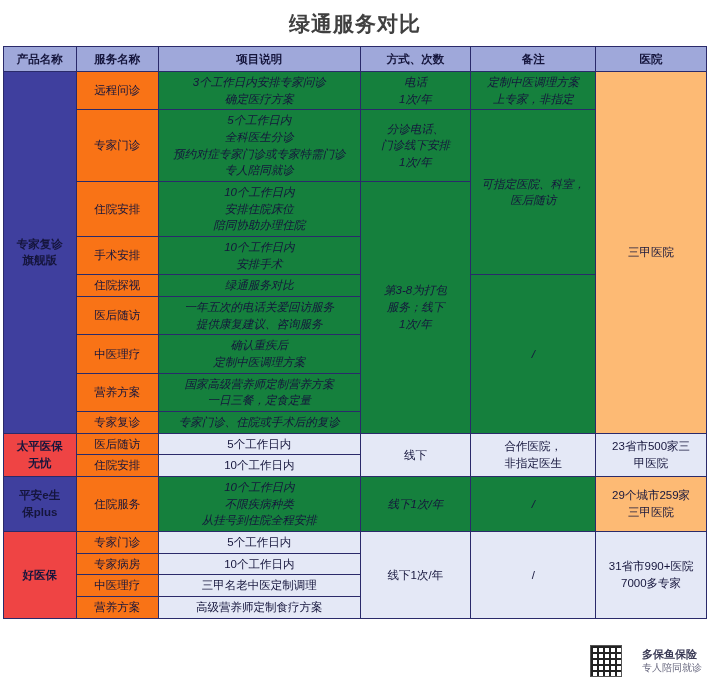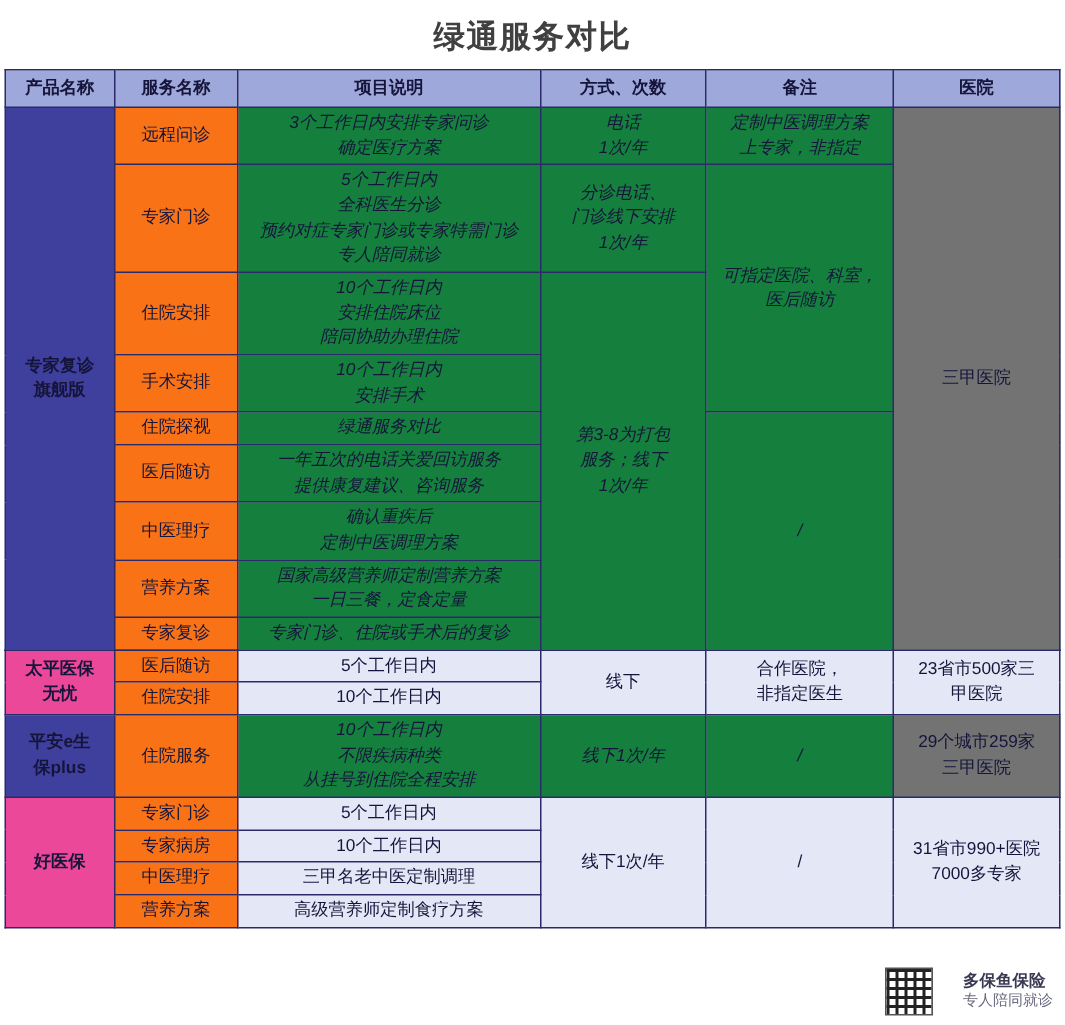--- a/index.html
+++ b/index.html
@@ -53,25 +53,25 @@
   .col-hosp   { width: 110px; }
 
   td.prod-cell {
     background: #3f3f9e;
     color: #ffffff;
     font-weight: bold;
     font-size: 12px;
     line-height: 1.4;
   }
   td.prod-cell.light {
-    background: #ec4899;
+    background: #ef4444;
   }
   td.band-b { background: #f97316; }
   td.white  { background: #15803d; font-style: italic; }
-  td.tint   { background: #737373; }
+  td.tint   { background: #fdba74; }
   td.tint2  { background: #e4e8f6; }
 
   .multi { white-space: pre-line; }
 
   .wm {
     position: absolute;
     right: 8px;
     bottom: 6px;
     display: flex;
     align-items: center;

